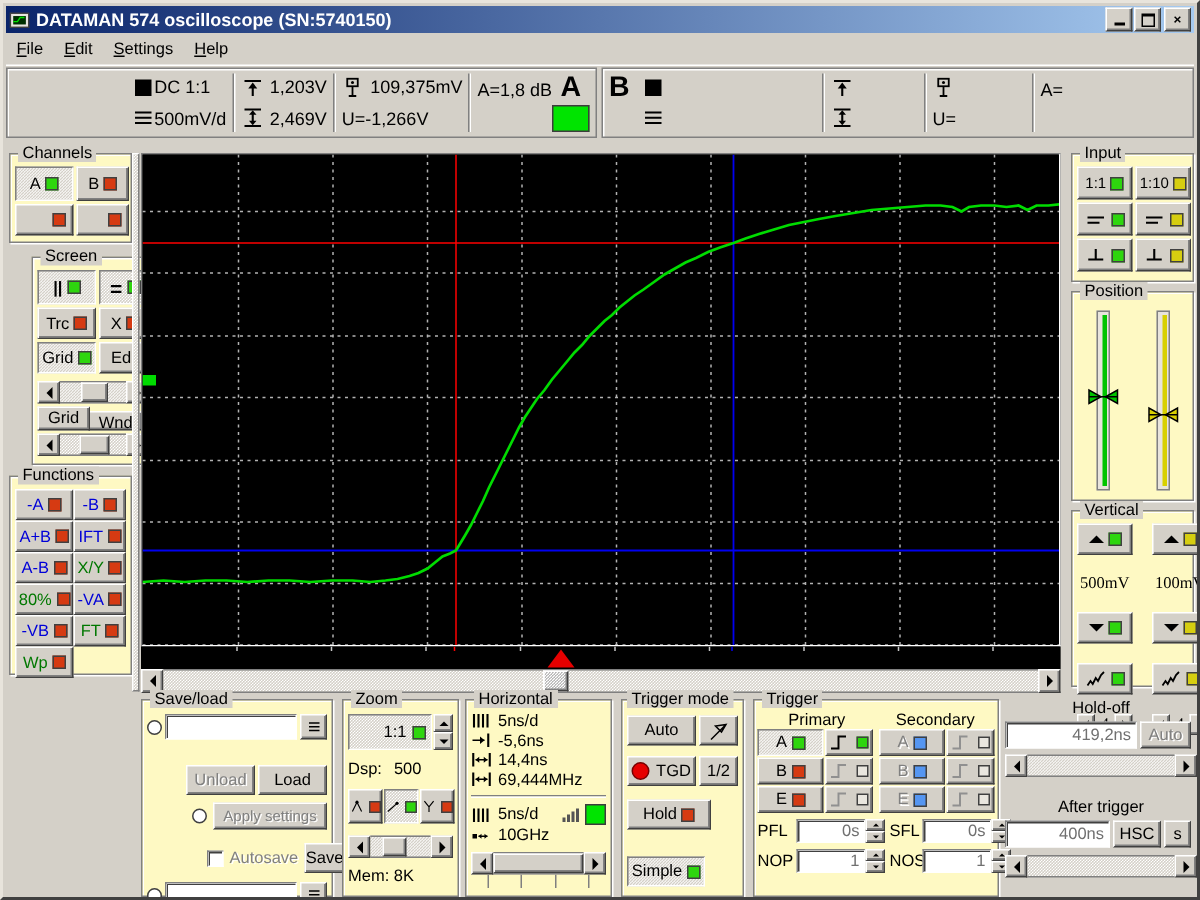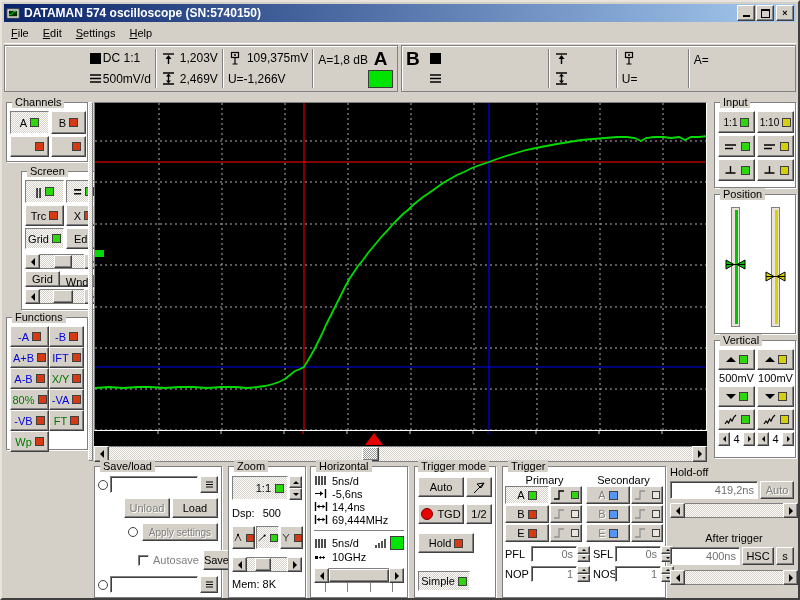--- a/index.html
+++ b/index.html
@@ -23,21 +23,21 @@
   .tb-panel{height:47px;border:1px solid #808080;box-shadow:inset 1px 1px 0 #fff;box-sizing:border-box;
     display:flex;align-items:stretch;padding:2px 4px;background:#d4d0c8;}
   .vsep{width:0;border-left:1px solid #808080;border-right:1px solid #fff;margin:1px 4px;}
   .tcol{display:flex;flex-direction:column;justify-content:space-around;}
   .trow{display:flex;align-items:center;gap:4px;height:19px;}
   .val{font-size:12px;white-space:nowrap;}
   .bigletter{font-size:19px;font-weight:bold;line-height:19px;}
   .greensq{width:23px;height:16px;background:#00e400;border:1px solid #3c3c3c;}
   .icon16{width:15px;height:15px;display:inline-block;}
   
-  .gb{position:absolute;border:1px solid #808080;box-shadow:inset 1px 1px 0 #fff,1px 1px 0 #fff;box-sizing:border-box;background:#ffffff;}
+  .gb{position:absolute;border:1px solid #808080;box-shadow:inset 1px 1px 0 #fff,1px 1px 0 #fff;box-sizing:border-box;background:#fef9c3;}
   .gb>.ttl{position:absolute;top:-7px;left:5px;background:#d4d0c8;padding:0 3px;line-height:12px;white-space:nowrap;}
   
   .btn{display:flex;align-items:center;justify-content:center;gap:3px;background:#d4d0c8;
     border:1px solid;border-color:#fff #404040 #404040 #fff;box-shadow:inset -1px -1px 0 #808080;
     box-sizing:border-box;white-space:nowrap;cursor:default;}
   .btn.pressed{border-color:#808080 #fff #fff #808080;box-shadow:none;
     background-image:linear-gradient(45deg,#fff 25%,transparent 25%,transparent 75%,#fff 75%),
       linear-gradient(45deg,#fff 25%,transparent 25%,transparent 75%,#fff 75%);
     background-size:2px 2px;background-position:0 0,1px 1px;}
   .dis{color:#808080;text-shadow:1px 1px 0 #fff;}
@@ -463,21 +463,21 @@
           <path d="M2 2v9l8-4.5z" fill="#d8d000" stroke="#000"></path>
             <path d="M21 2v9l-8-4.5z" fill="#d8d000" stroke="#000"></path>
             <path d="M2 6.5h19" stroke="#000"></path>
         </svg>
       </div>
     </div>
   </div>
 
   <div class="gb" style="left:712px;top:338px;width:82px;height:118px;">
     <span class="ttl">Vertical</span>
-    <div style="display:grid;grid-template-columns:37px 37px;gap:2px;padding:8px 2px 2px 3px;">
+    <div style="display:grid;grid-template-columns:37px 37px;gap:13px;padding:8px 2px 2px 3px;font-family:Liberation Serif, serif;">
       <div class="btn" style="height:21px;">
           <span class="arr-u" style="border-width:5px;"></span>
           <span class="led g"></span>
         </div>
       <div class="btn" style="height:21px;">
           <span class="arr-u" style="border-width:5px;"></span>
           <span class="led y"></span>
         </div>
       <div style="text-align:center;">500mV</div>
       <div style="text-align:center;">100mV</div>
@@ -527,21 +527,21 @@
     <div style="padding:9px 3px 0 3px;">
       <div class="row" style="gap:2px;">
         <span class="radio"></span>
         <input class="inp black" style="width: 88px; height: 17px; text-align: left;" value="">
         <div class="btn" style="width:18px;height:17px;">
             <svg width="9" height="9" viewBox="0 0 9 9">
               <path d="M1 2h7M1 4.5h7M1 7h7" stroke="#000"></path>
             </svg>
           </div>
       </div>
-      <div class="row" style="justify-content:flex-end;gap:2px;margin-top:5px;">
+      <div class="row" style="justify-content:flex-end;gap:2px;margin-top:17px;">
         <div class="btn dis" style="width:46px;height:20px;">
             <span>Unload</span>
           </div>
         <div class="btn" style="width:46px;height:20px;">
             <span>Load</span>
           </div>
       </div>
       <div class="row" style="justify-content:flex-end;gap:4px;margin-top:5px;">
         <span class="radio"></span>
         <div class="btn dis" style="width:76px;height:18px;font-size:10px;">
@@ -849,21 +849,21 @@
             </span>
             <span class="sb-btn">
               <span class="arr-d" style="border-width:2px;"></span>
             </span>
           </span>
       </div>
     </div>
   </div>
 
   <div style="position:absolute;left:668px;top:464px;width:128px;height:132px;">
-    <div style="">Hold-off</div>
+    <div style="text-align:center;">Hold-off</div>
     <div class="row" style="gap:2px;margin-top:3px;">
       <input class="inp" style="width: 88px; height: 18px;" value="419,2ns">
       <div class="btn dis" style="width:34px;height:18px;">
           <span>Auto</span>
         </div>
     </div>
     <div class="hsb" style="margin-top:4px;">
       <div class="sb-btn">
           <span class="arr-l"></span>
         </div>

